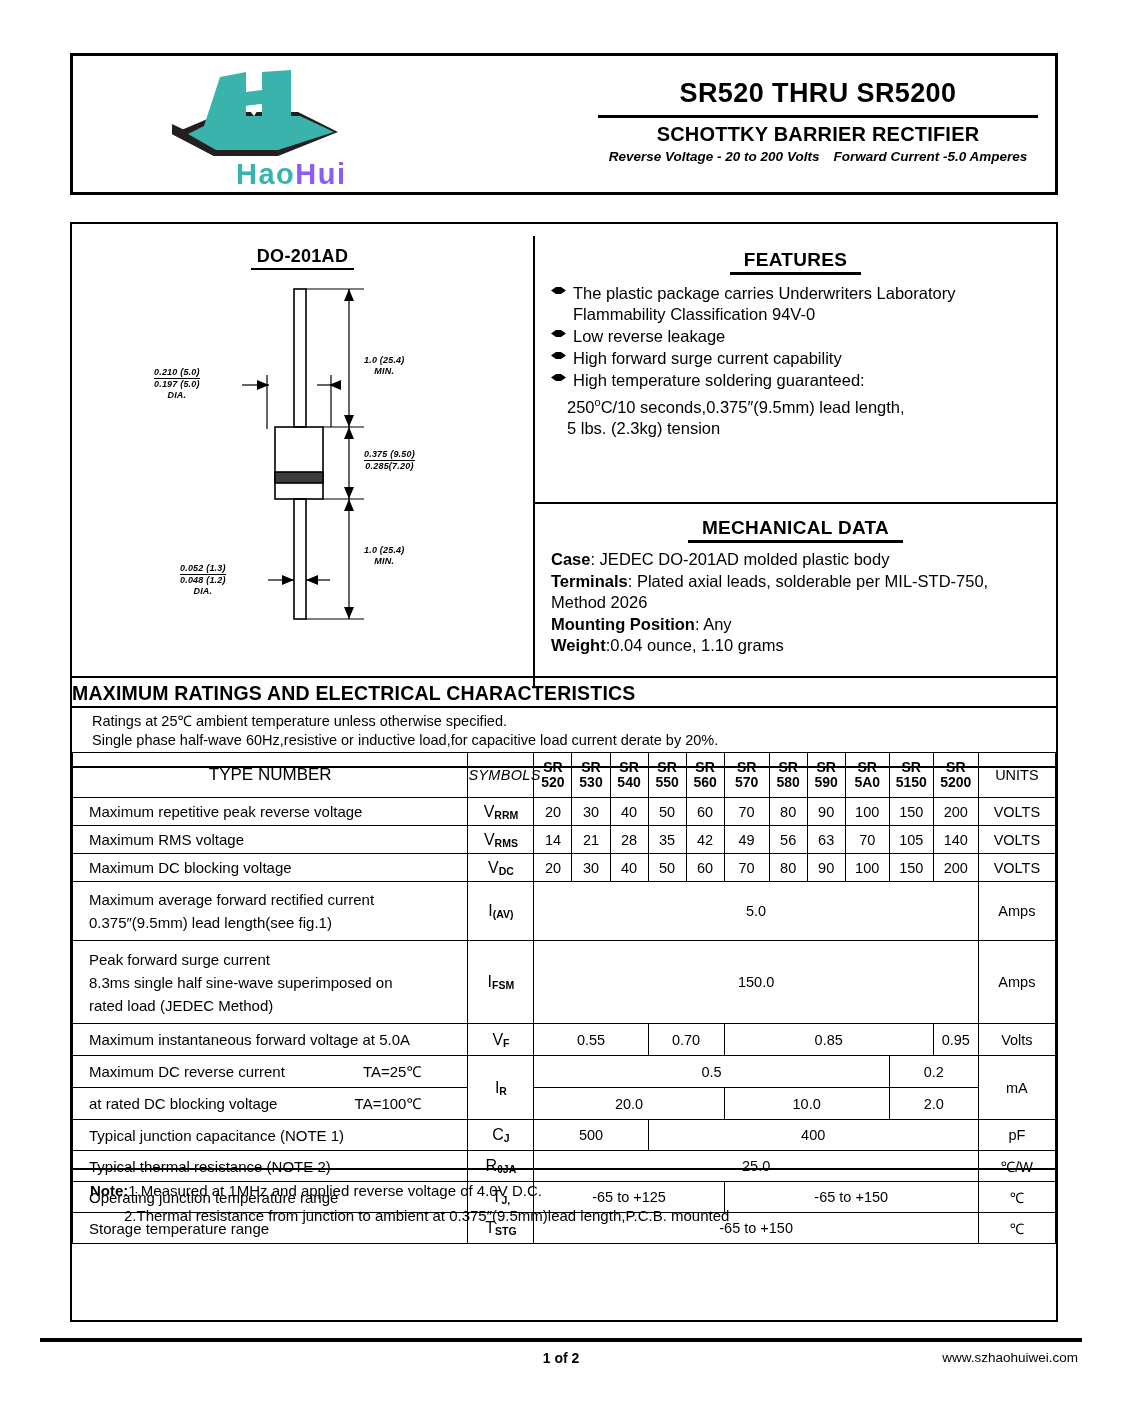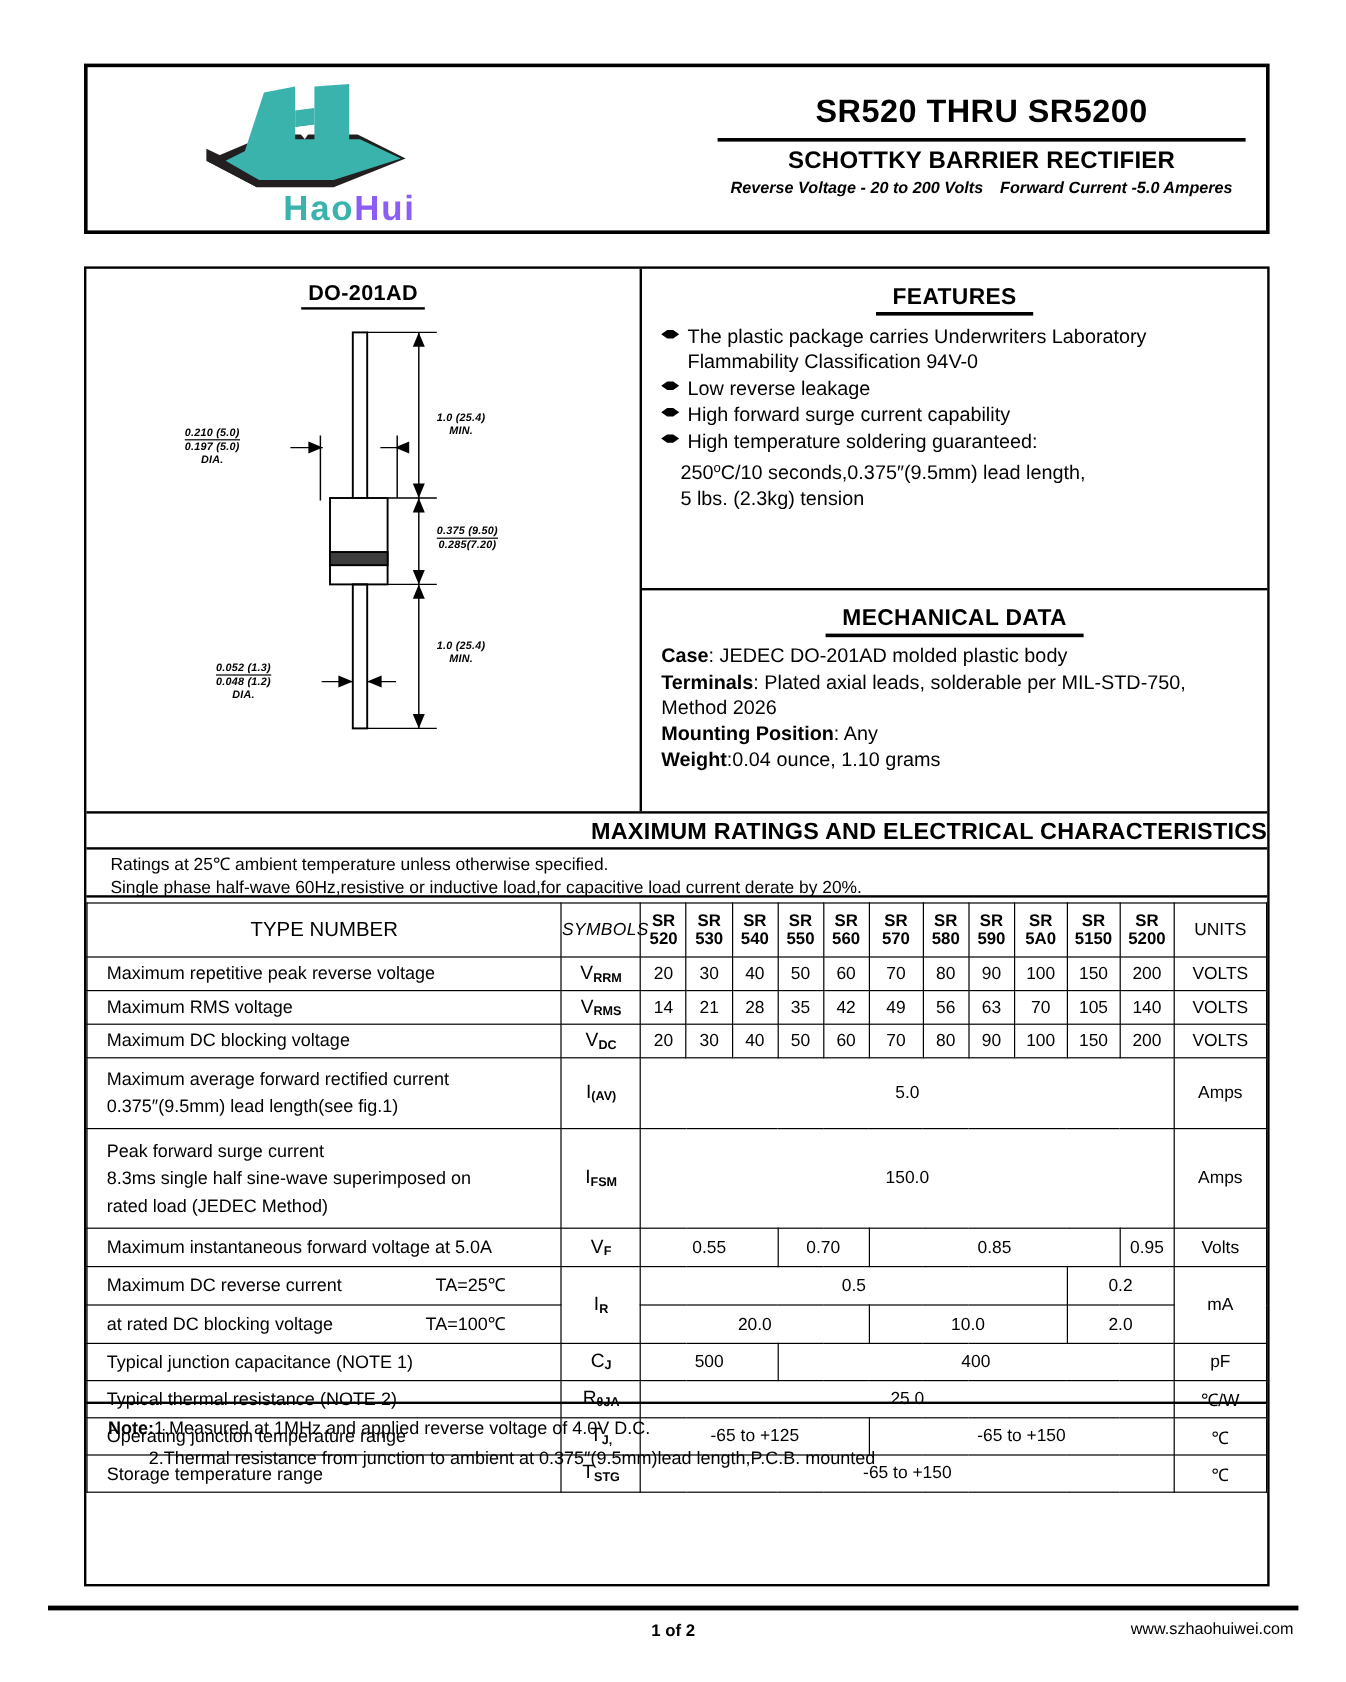--- a/index.html
+++ b/index.html
@@ -95,21 +95,21 @@
     top: 222px;
     width: 988px;
     height: 1100px;
     border: 2px solid #000;
     box-sizing: border-box;
   }
 
   
   .upper {
     position: absolute;
-    left: 0; top: 0;
+    left: 0; top: 12px;
     width: 984px;
     height: 399px;
   }
   .drawing-cell {
     position: absolute;
     left: 0; top: 0;
     width: 463px;
     height: 452px;
     border-right: 2px solid #000;
     box-sizing: border-box;
@@ -219,32 +219,32 @@
   
   .max-title {
     position: absolute;
     left: 0;
     top: 452px;
     width: 984px;
     height: 32px;
     border-top: 2px solid #000;
     border-bottom: 2px solid #000;
     box-sizing: border-box;
-    text-align: right;
+    text-align: left;
     font-size: 19.5px;
     font-weight: bold;
     line-height: 30px;
     letter-spacing: .2px;
   }
   .ratings-note {
     position: absolute;
     left: 0;
     top: 484px;
     width: 984px;
-    height: 40px;
+    height: 60px;
     box-sizing: border-box;
     padding: 4px 0 0 20px;
     font-size: 14.5px;
     line-height: 19px;
     border-bottom: 2px solid #000;
   }
 
   table.spec {
     position: absolute;
     left: 0;

